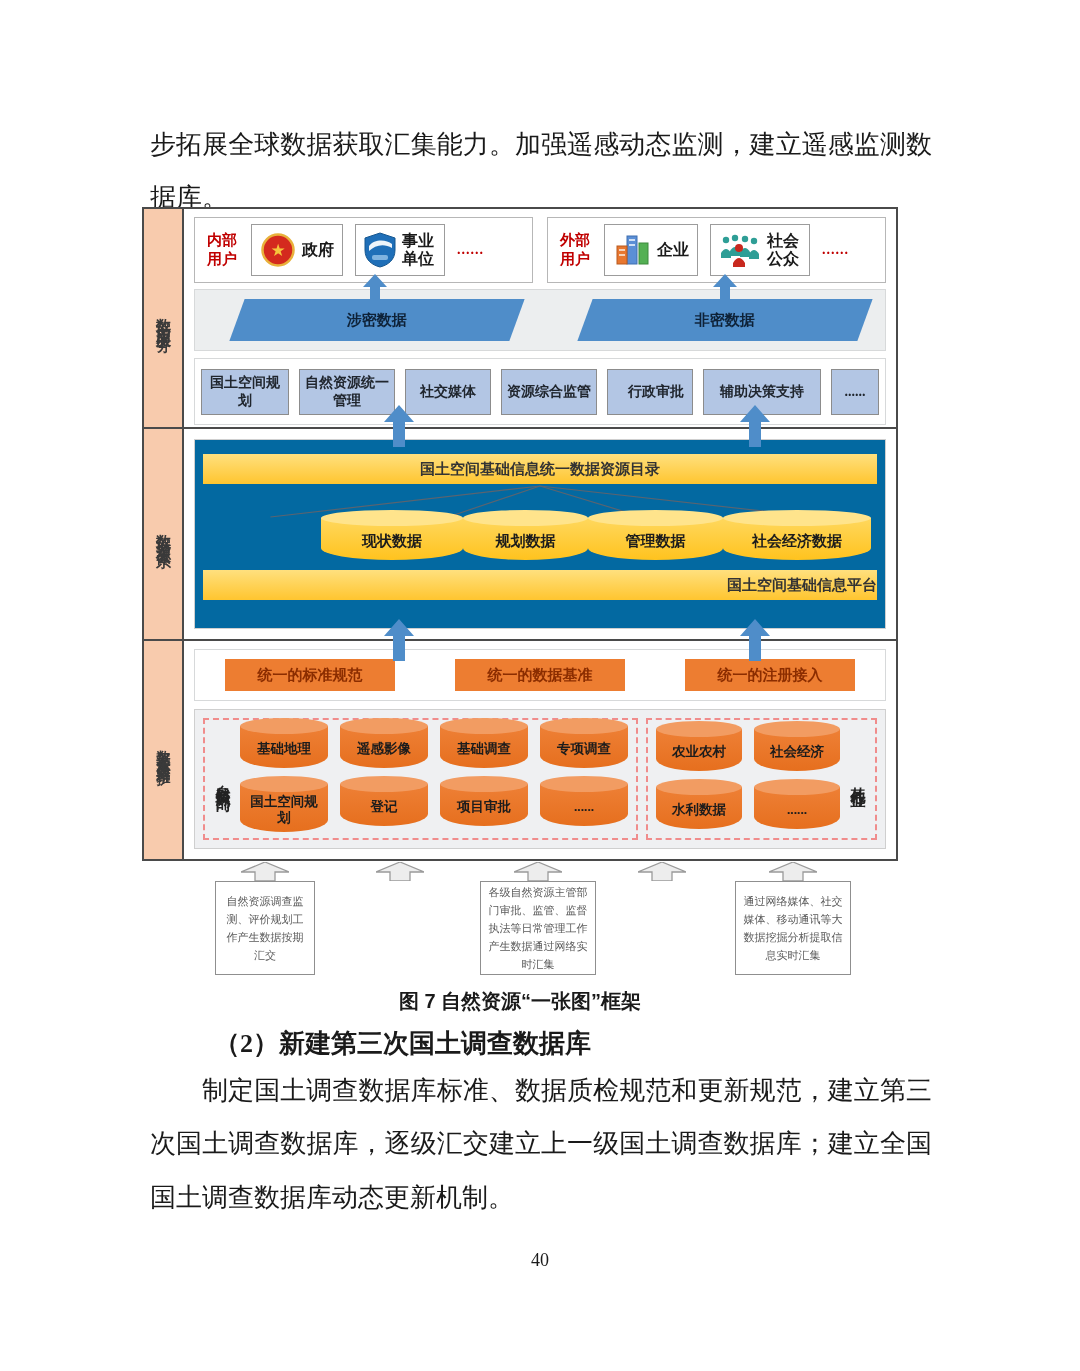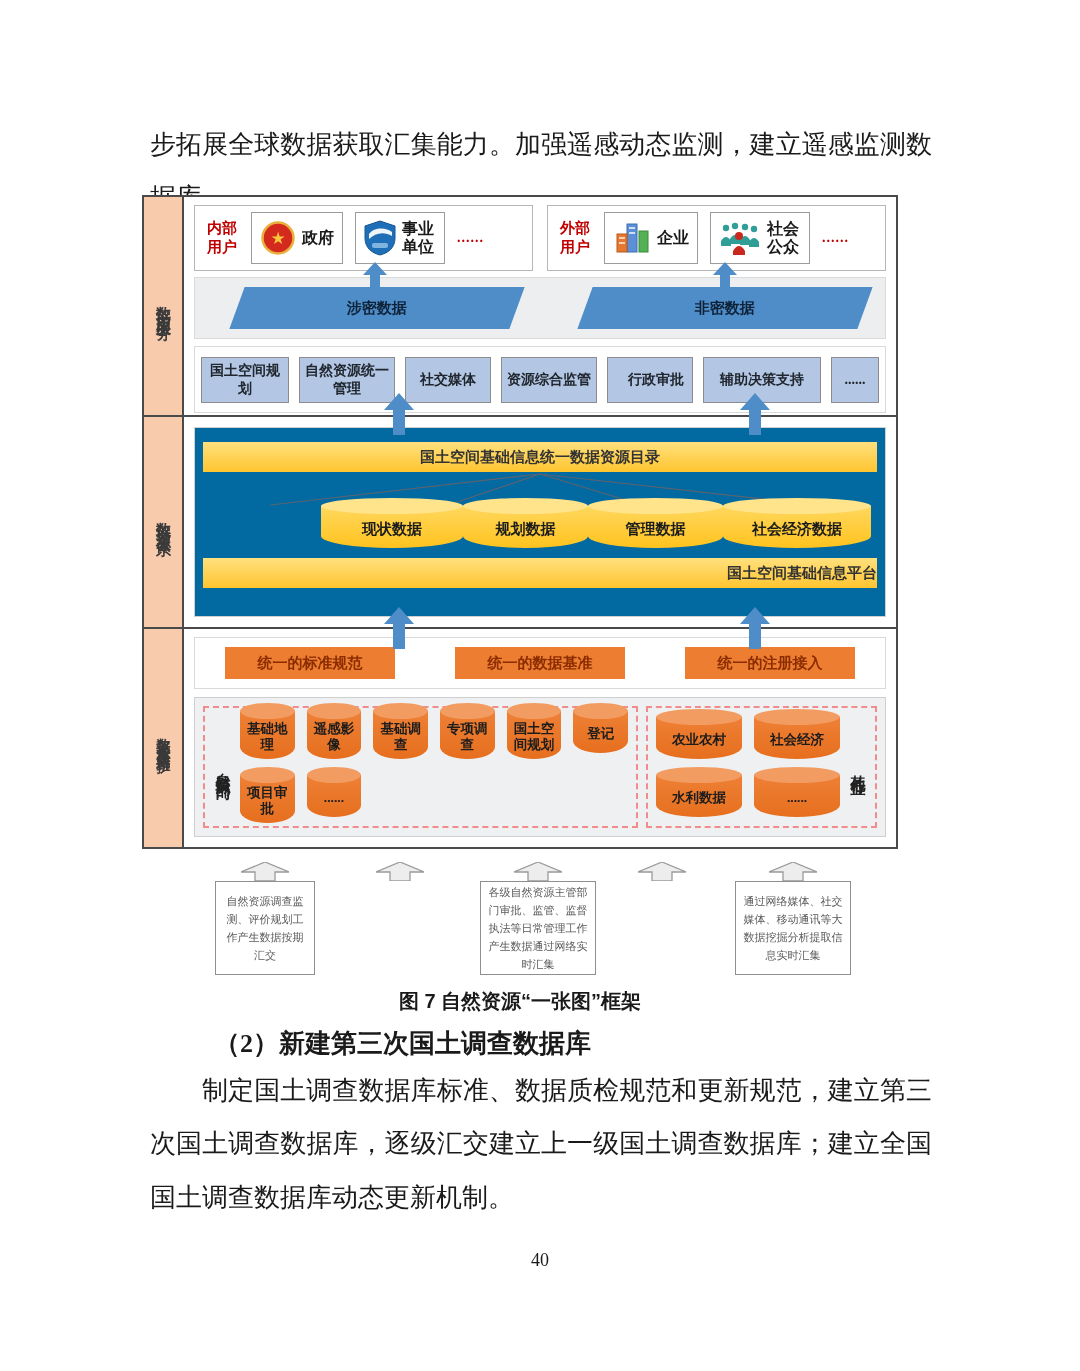--- a/index.html
+++ b/index.html
@@ -11,21 +11,21 @@
   }
   .abs { position:absolute; }
 
   
   .bodytext { font-size:26px; line-height:2.05; text-align:justify; }
   .caption { font-size:20px; font-weight:bold; text-align:center; font-family:"Liberation Sans","DejaVu Sans",sans-serif; }
   .heading { font-size:26px; font-weight:bold; }
   .pageno  { font-size:18px; text-align:center; width:100%; }
 
   
-  .figure { position:absolute; left:142px; top:195px; width:756px;
+  .figure { position:absolute; left:142px; top:207px; width:756px;
             border:2px solid #4a4a4a; background:#fff; }
   .frow { display:flex; position:relative; }
   .frow + .frow { border-top:2px solid #4a4a4a; }
   .side { width:40px; background:#F8CBAD; border-right:2px solid #4a4a4a;
           display:flex; align-items:center; justify-content:center; }
   .v-label { writing-mode:vertical-rl; text-orientation:upright;
              font-weight:bold; font-size:15px; color:#3a3a3a; letter-spacing:4px; }
   .content { flex:1; position:relative; }
 
   
@@ -80,21 +80,21 @@
   .unifiedrow { border:1px solid #d7d9da; background:#fff; height:52px;
                 display:flex; align-items:center; justify-content:space-between;
                 padding:0 30px; }
   .ubox { width:170px; background:#ED7D31; color:#8B2D00; font-weight:bold;
           font-size:15px; text-align:center; line-height:32px; height:32px; }
   .ingest { margin-top:8px; background:#EFF0F2; border:1px solid #cfcfcf;
             height:140px; padding:8px; display:flex; gap:8px; }
   .dashed { border:2px dashed #F08C8C; padding:6px 8px; display:flex; gap:8px; align-items:center; }
   .dl { flex:0 0 435px; }
   .dr { flex:1; }
-  .cgrid4 { flex:1; display:grid; grid-template-columns:repeat(6,1fr);
+  .cgrid4 { flex:1; display:grid; grid-template-columns:repeat(4,1fr);
             column-gap:12px; row-gap:16px; }
   .cgrid2 { flex:1; display:grid; grid-template-columns:repeat(2,1fr);
             column-gap:12px; row-gap:16px; }
   .v-label2 { writing-mode:vertical-rl; text-orientation:upright;
               font-weight:bold; font-size:15px; color:#222; letter-spacing:2px; }
 
   
   .bigarrow { position:absolute; width:30px; height:42px; z-index:6; }
   .smallarrow { position:absolute; width:24px; height:28px; z-index:6; }
 

